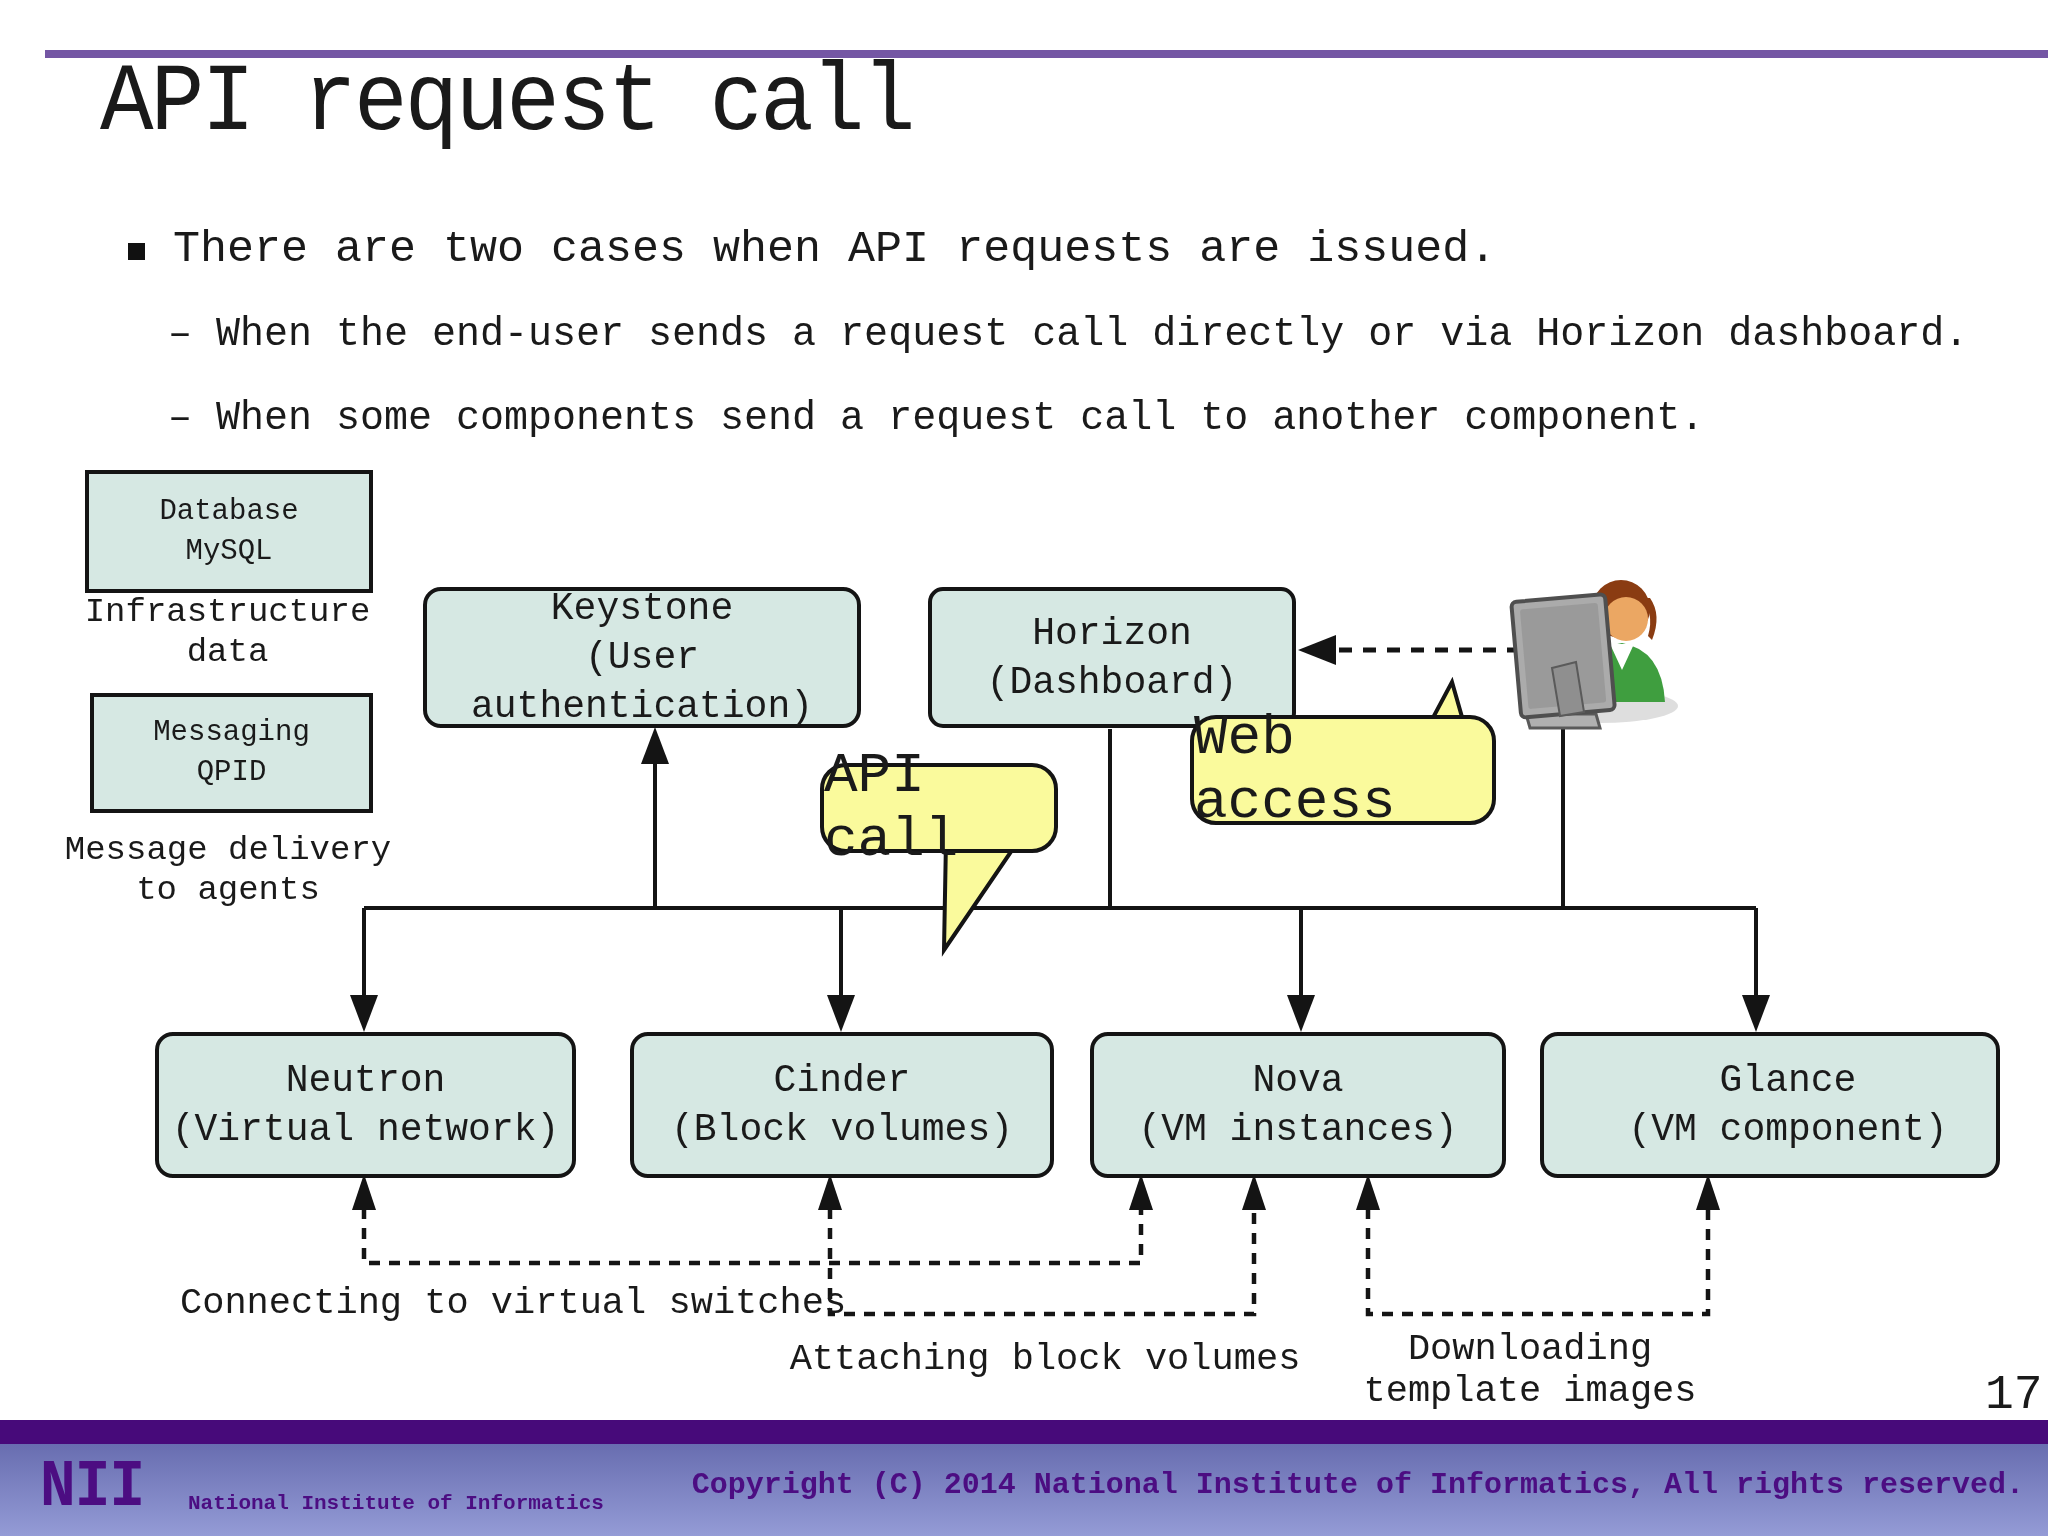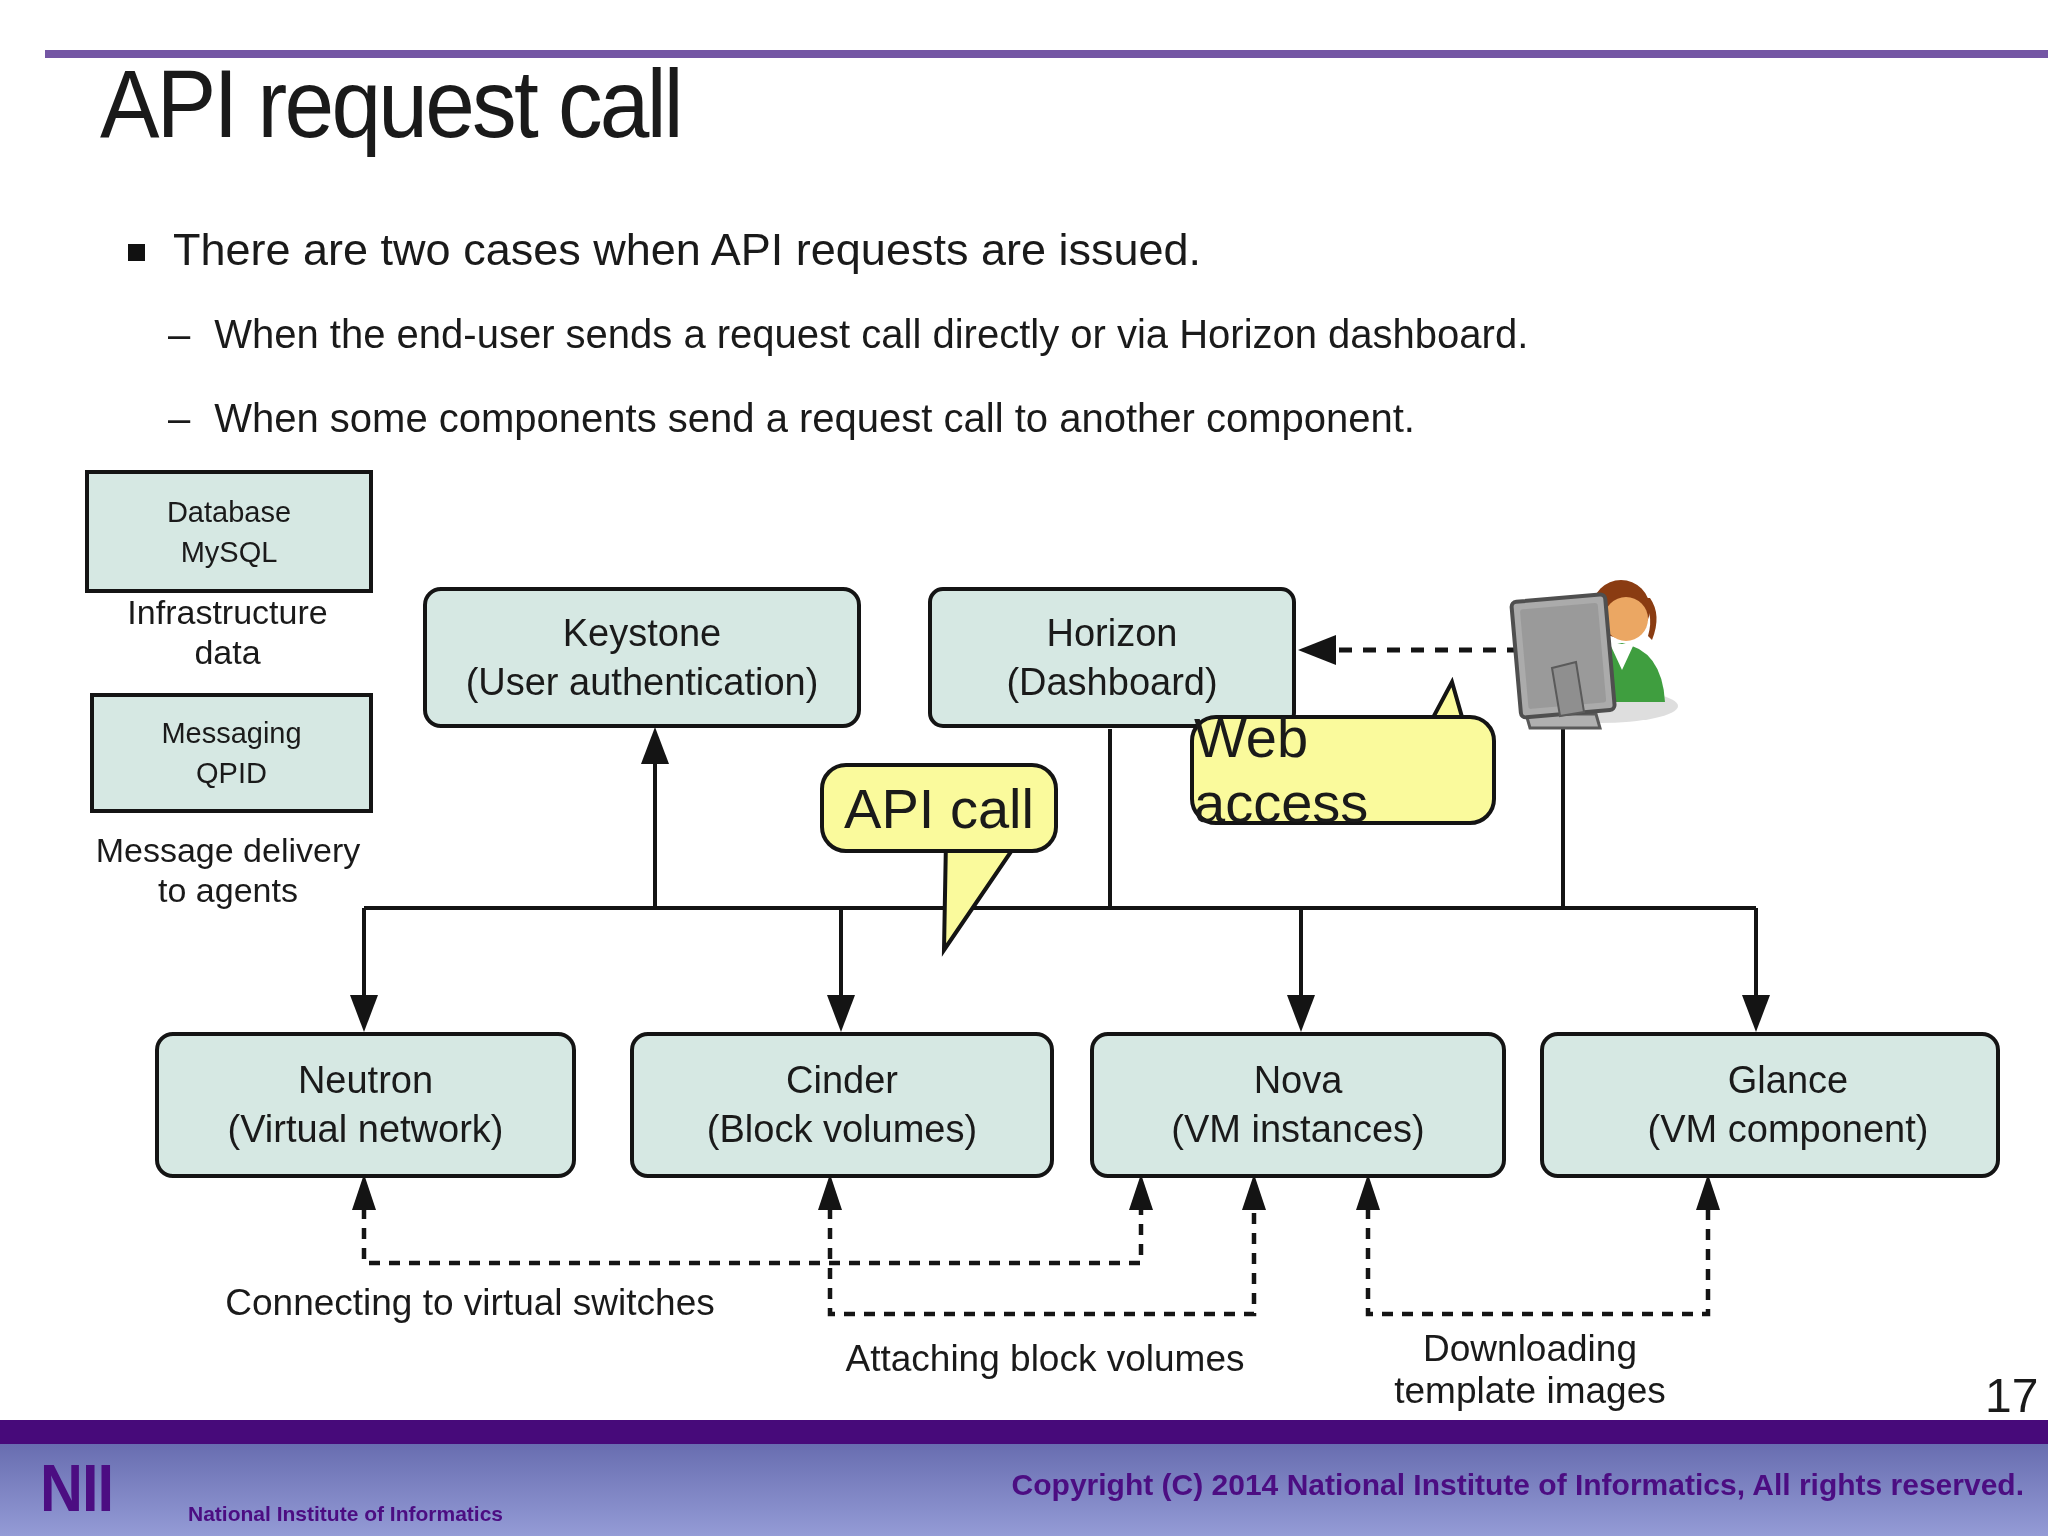--- a/index.html
+++ b/index.html
@@ -3,21 +3,21 @@
 <meta charset="utf-8">
 <style>
   :root{
     --box_fill:#d6e8e3; --box_border:#141414; --bubble_fill:#fafa9c;
     --rule_purple:#7456a4; --footer_band:#470a7a; --footer_grad_top:#686db0;
     --footer_grad_bottom:#949bd6; --footer_text:#4c0d82; --ink:#1a1a1a;
   }
   html,body{margin:0;padding:0;background:#777;}
   .slide{
     position:relative;width:2048px;height:1536px;background:#ffffff;
-    font-family:Liberation Sans, sans-serif;color:var(--ink);
+    font-family:Liberation Mono, monospace;color:var(--ink);
     overflow:hidden;
   }
   .abs{position:absolute;}
   .top-rule{left:45px;top:50px;width:2003px;height:8px;background:var(--rule_purple);}
   .title{
     left:100px;top:48px;font-size:97px;font-weight:400;letter-spacing:-3px;
     transform:scaleX(.92);transform-origin:left top;margin:0;white-space:nowrap;
   }
   .bullet-row{left:128px;top:224px;display:flex;align-items:center;gap:28px;font-size:45px;}
   .bullet-sq{width:17px;height:17px;background:#111;flex:0 0 auto;margin-top:4px;}
@@ -40,21 +40,21 @@
   }
   .dash-label{font-size:37px;text-align:center;white-space:nowrap;z-index:2;}
   .pagenum{font-size:48px;z-index:2;}
   .footer-band{left:0;top:1420px;width:2048px;height:24px;background:var(--footer_band);z-index:4;}
   .footer-grad{
     left:0;top:1444px;width:2048px;height:92px;z-index:4;
     background:linear-gradient(var(--footer_grad_top),var(--footer_grad_bottom));
   }
   .nii-logo{left:40px;top:1450px;z-index:5;color:var(--footer_text);font-weight:900;
     font-size:66px;letter-spacing:-1px;transform:scaleX(.9);transform-origin:left top;}
-  .nii-sub{left:188px;top:1492px;z-index:5;color:var(--footer_text);font-weight:700;font-size:21px;margin-top:10px;}
+  .nii-sub{left:188px;top:1492px;z-index:5;color:var(--footer_text);font-weight:700;font-size:21px;}
   .copyright{right:24px;top:1468px;z-index:5;color:var(--footer_text);font-weight:700;font-size:30px;}
   svg.overlay{position:absolute;left:0;top:0;z-index:1;}
   .ln{stroke:#141414;stroke-width:4;fill:none;}
   .lnthick{stroke:#141414;stroke-width:5;fill:none;}
   .dashed{stroke:#141414;stroke-width:4.5;fill:none;stroke-dasharray:11 9;}
   .ah{fill:#141414;stroke:none;}
   .tail{fill:var(--bubble_fill);stroke:#141414;stroke-width:4;}
 </style>
 </head>
 <body>

